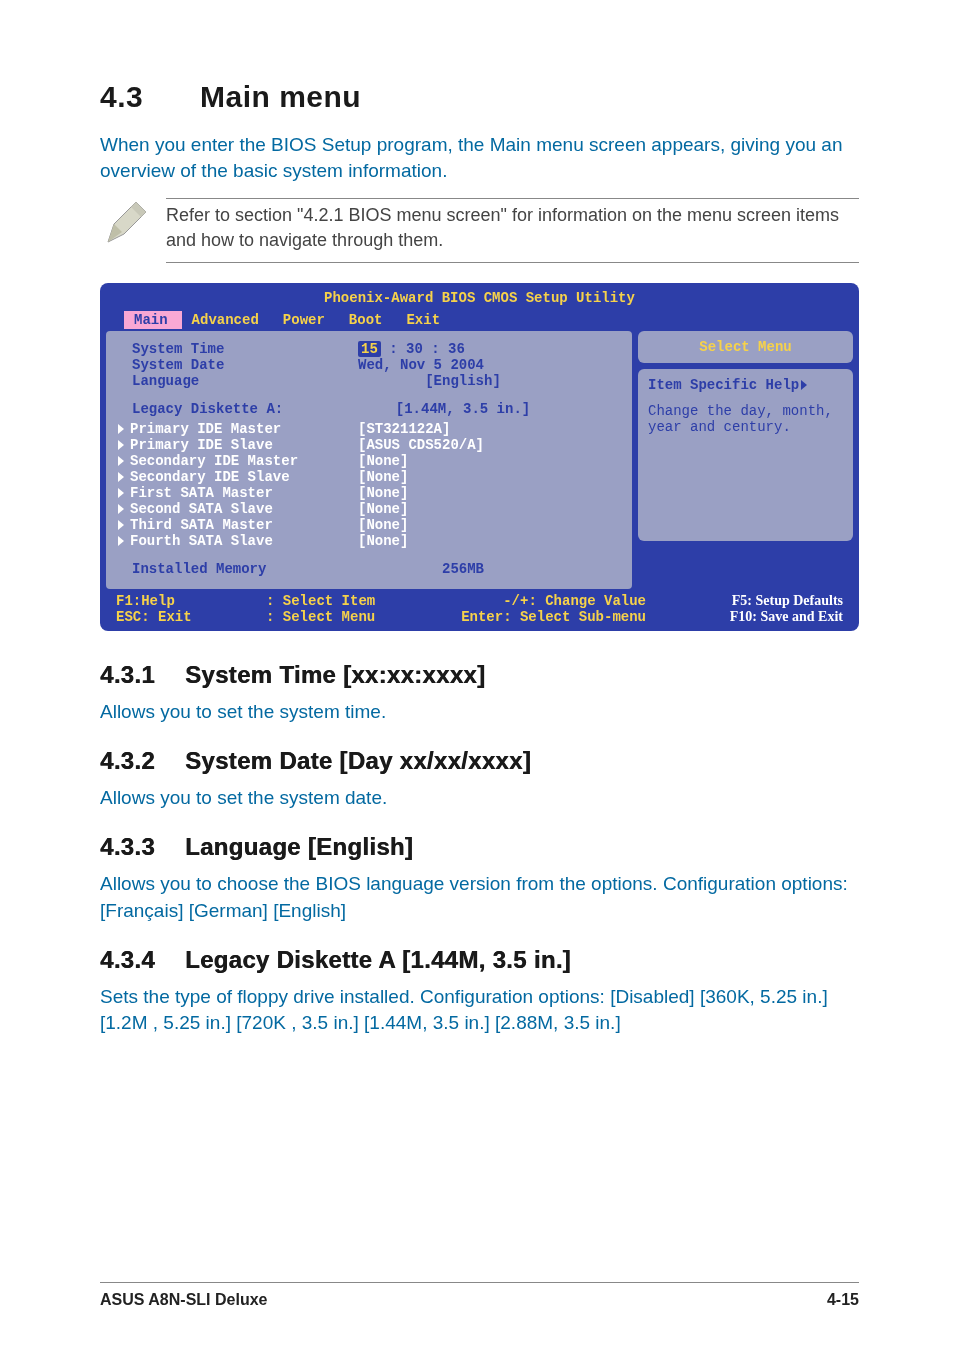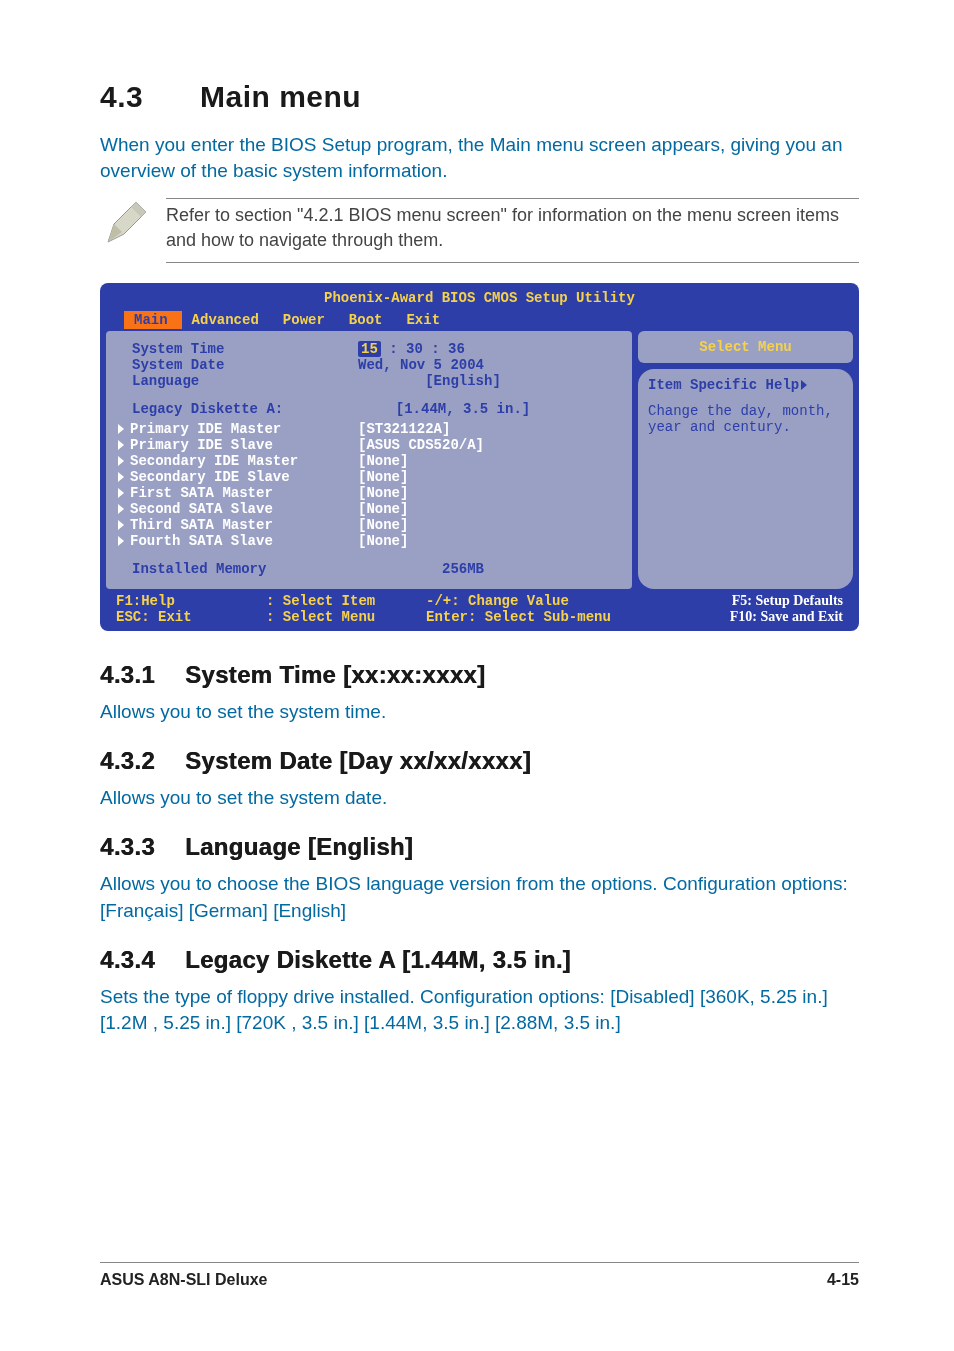--- a/index.html
+++ b/index.html
@@ -61,45 +61,45 @@
     padding: 3px 0 5px 0;
   }
   .bios-menubar {
     display: flex;
     gap: 0;
     padding-left: 18px;
     color: #f6d24a;
     font-weight: bold;
   }
   .bios-menubar .tab { padding: 1px 14px 1px 10px; }
-  .bios-menubar .tab.sel { background: #f97316; color: #2d3ea8; }
+  .bios-menubar .tab.sel { background: #f9a8d4; color: #2d3ea8; }
 
   .bios-body { display: flex; gap: 6px; margin-top: 2px; }
   .panel {
     background: #9aa0c4;
     border-radius: 4px;
     padding: 10px 12px 12px 12px;
   }
   .panel-left { flex: 1; }
   .panel-right { width: 215px; display: flex; flex-direction: column; gap: 6px; }
   .rpanel-top {
     background: #9aa0c4;
     border-radius: 6px;
     padding: 8px 4px;
     text-align: center;
     color: #f6d24a;
     font-weight: bold;
   }
   .rpanel-bot {
     background: #9aa0c4;
-    border-radius: 16px;
+    border-radius: 6px;
     padding: 8px 10px 10px 10px;
     color: #2d3ea8;
     font-weight: bold;
-    height: 220px;
+    height: 172px;
   }
   .rpanel-bot .help-title { margin-bottom: 10px; }
   .rpanel-bot .help-text { font-weight: normal; color: #2d3ea8; }
   .rpanel-bot .tri-r {
     display:inline-block;width:0;height:0;border-top:5px solid transparent;border-bottom:5px solid transparent;border-left:6px solid #2d3ea8;vertical-align:middle;margin-left:2px;
   }
 
   .panel-left .row { display: flex; }
   .panel-left .row .lbl { width: 240px; color: #2d3ea8; font-weight: bold; }
   .panel-left .row .val { color: #2d3ea8; font-weight: bold; }
@@ -118,38 +118,38 @@
 
   .bios-foot {
     display: flex;
     padding: 4px 10px 0 10px;
     color: #f6d24a;
     font-weight: bold;
   }
   .bios-foot .fc { }
   .bios-foot .fc1 { width: 150px; }
   .bios-foot .fc2 { width: 160px; }
-  .bios-foot .fc3 { width: 220px; }
+  .bios-foot .fc3 { width: 220px; text-align: right; }
   .bios-foot .fc4 { flex:1; text-align:right; }
   .fwhite { color: #ffffff; font-family: Liberation Serif, serif; }
 
   
   .h2 {
     font-size: 24px;
     font-weight: bold;
     color: #1a1a1a;
     margin: 22px 0 10px 0;
     letter-spacing: 0.3px;
     text-shadow: 0.5px 0 0 #1a1a1a;
   }
   .h2 .secnum { display:inline-block; width: 85px; }
 
   .footer {
     position: absolute;
-    bottom: 62px;
+    bottom: 42px;
     left: 100px;
     right: 95px;
     border-top: 1px solid #888;
     padding-top: 8px;
     display: flex;
     justify-content: space-between;
     font-size: 16px;
     font-weight: bold;
     color: #222;
   }

